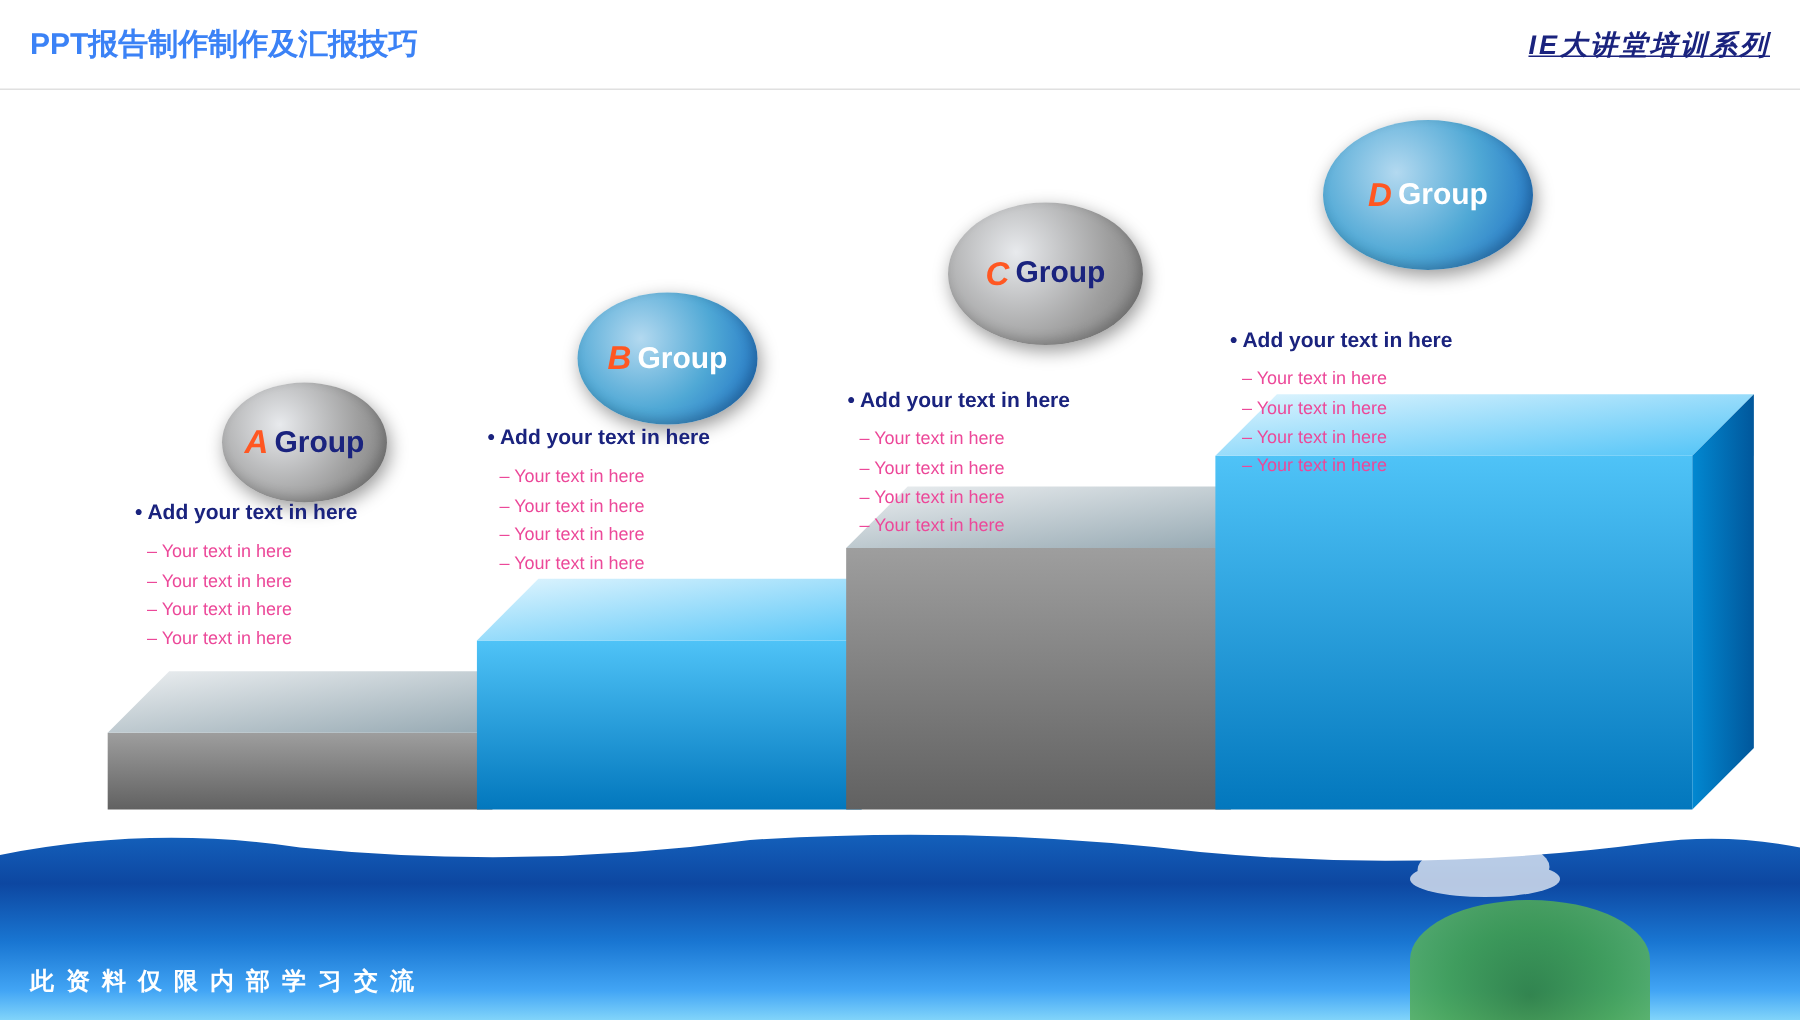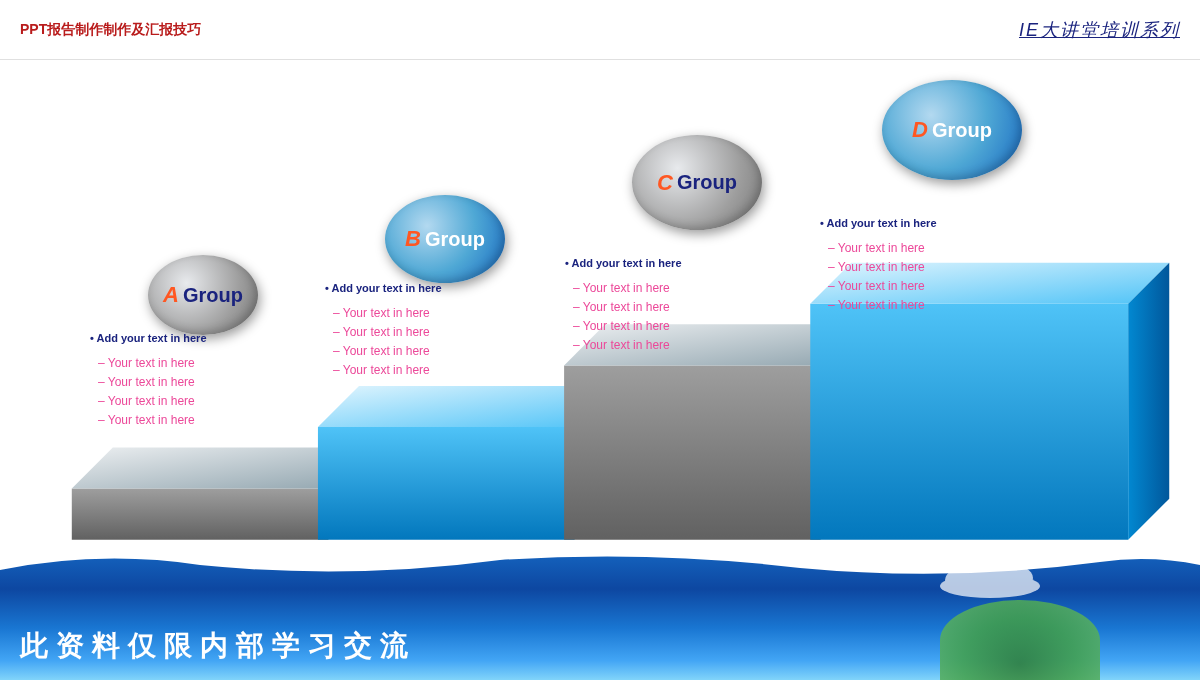--- a/index.html
+++ b/index.html
@@ -18,28 +18,28 @@
       top: 0; left: 0; right: 0;
       height: 60px;
       background: #fff;
       display: flex;
       align-items: center;
       justify-content: space-between;
       padding: 0 20px;
       border-bottom: 1px solid #e0e0e0;
     }
     .header-title {
-      font-size: 14px;
-      font-weight: bold;
-      color: #b91c1c;
+      font-size: 20px;
+      font-weight: bold;
+      color: #3b82f6;
     }
     .header-brand {
       font-size: 18px;
       font-style: italic;
-      font-weight: normal;
+      font-weight: bold;
       color: #1a237e;
       text-decoration: underline;
       letter-spacing: 2px;
     }
 
     
     .main {
       position: absolute;
       top: 60px;
       left: 0; right: 0;
@@ -85,21 +85,21 @@
     }
 
     
     .text-block {
       position: absolute;
       font-size: 12px;
       color: #222;
       line-height: 1.6;
     }
     .text-block .add-header {
-      font-size: 11px;
+      font-size: 14px;
       font-weight: bold;
       color: #1a237e;
       margin-bottom: 6px;
     }
     .text-block .add-header::before {
       content: '• ';
       color: #1a237e;
     }
     .text-block .sub-item {
       color: #ec4899;
@@ -116,21 +116,21 @@
     .footer-ocean {
       width: 100%;
       height: 100%;
       background: linear-gradient(180deg, #1565c0 0%, #0d47a1 30%, #1976d2 60%, #42a5f5 85%, #81d4fa 100%);
       position: relative;
     }
     .footer-text {
       position: absolute;
       bottom: 15px;
       left: 20px;
-      font-size: 28px;
+      font-size: 16px;
       font-weight: bold;
       color: #fff;
       letter-spacing: 8px;
     }
     .footer-earth {
       position: absolute;
       right: 100px;
       bottom: 0;
       width: 160px;
       height: 80px;

